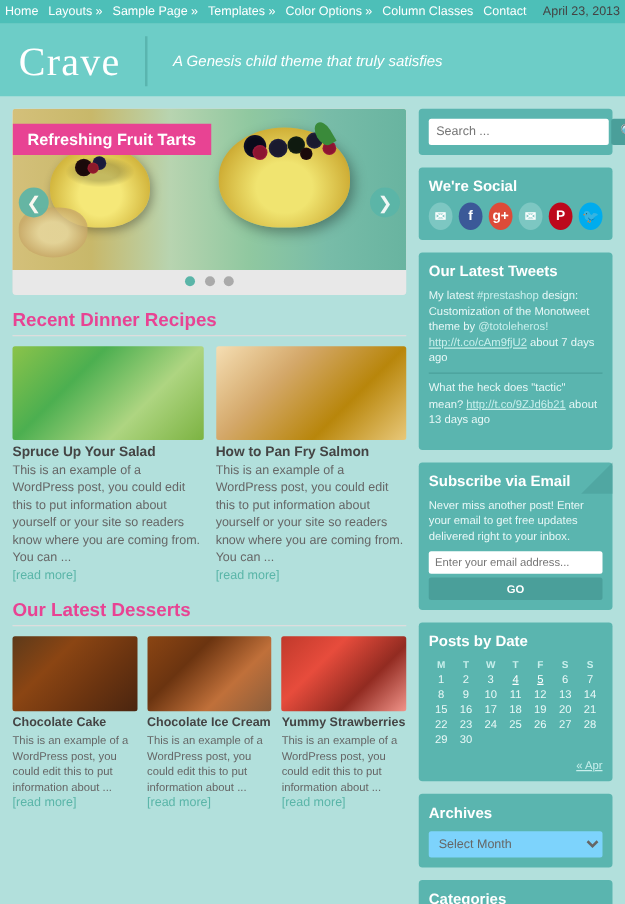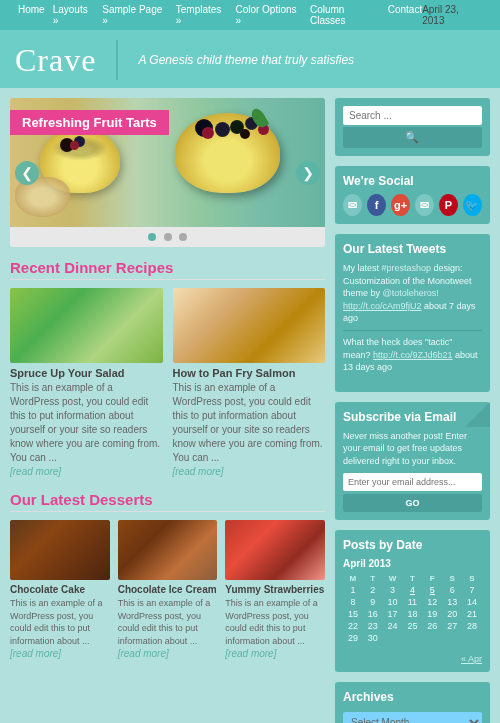--- a/index.html
+++ b/index.html
@@ -1,19 +1,19 @@
 <!DOCTYPE html>
 <html><head>
   <meta charset="utf-8">
   <style>
     * { box-sizing: border-box; margin: 0; padding: 0; }
     body { font-family: Arial, sans-serif; background: #b2e0dc; width: 500px; font-size: 11px; color: #444; }
 
     
-    .top-nav { background: #4dbfb8; display: flex; justify-content: space-between; align-items: center; padding: 4px 18px; font-size: 10px; }
+    .top-nav { background: #4dbfb8; display: flex; justify-content: space-between; align-items: center; padding: 4px 4px; font-size: 10px; }
     .top-nav-links { display: flex; gap: 8px; }
     .top-nav-links a { color: #fff; text-decoration: none; font-size: 10px; }
 
     
     .site-header { background: #6dcdc7; padding: 10px 15px 8px; display: flex; align-items: center; gap: 15px; }
     .site-title { font-size: 32px; color: #fff; font-weight: normal; font-family: Georgia, serif; letter-spacing: 1px; }
     .site-divider { width: 2px; height: 40px; background: #5ab5af; margin: 0 5px; }
     .site-tagline { color: #fff; font-size: 12px; font-style: italic; text-align: center; }
 
     
@@ -36,35 +36,35 @@
     .section-title { color: #e84393; font-size: 15px; font-weight: bold; margin-bottom: 8px; padding-bottom: 3px; border-bottom: 1px solid #ddd; }
 
     
     .recipe-grid { display: grid; grid-template-columns: 1fr 1fr; gap: 10px; margin-bottom: 14px; }
     .recipe-card img, .recipe-card .recipe-img { width: 100%; height: 75px; object-fit: cover; border-radius: 2px; }
     .recipe-img { border-radius: 2px; }
     .recipe-img-salad { background: linear-gradient(135deg, #8bc34a, #4caf50, #aed581, #7cb342); }
     .recipe-img-salmon { background: linear-gradient(135deg, #f5deb3, #d4a86a, #b8860b, #e8c87a); }
     .recipe-card-title { font-weight: bold; color: #444; font-size: 11px; margin: 4px 0 2px; }
     .recipe-card-text { font-size: 10px; color: #666; line-height: 1.4; }
-    .read-more { color: #5ab5a8; font-size: 10px; text-decoration: none; font-style: italic; }
+    .read-more { color: #5ab5a8; font-size: 10px; text-decoration: none; }
 
     
     .desserts-grid { display: grid; grid-template-columns: 1fr 1fr 1fr; gap: 8px; margin-bottom: 14px; }
     .dessert-img { width: 100%; height: 60px; border-radius: 2px; }
     .dessert-img-cake { background: linear-gradient(135deg, #5d3a1a, #8b4513, #6b3410, #4a2510); }
     .dessert-img-icecream { background: linear-gradient(135deg, #8b4513, #6b3410, #c0703a, #8b5e3c); }
     .dessert-img-strawberries { background: linear-gradient(135deg, #c0392b, #e74c3c, #922b21, #f1948a); }
     .dessert-card-title { font-weight: bold; color: #444; font-size: 10px; margin: 4px 0 2px; }
     .dessert-card-text { font-size: 9px; color: #666; line-height: 1.4; }
 
     
     .sidebar-widget { background: #5ab5af; border-radius: 3px; padding: 8px; margin-bottom: 10px; }
     .widget-title { color: #fff; font-size: 12px; font-weight: bold; margin-bottom: 6px; }
-    .search-box { display: flex; gap: 2px; flex-direction: column; }
+    .search-box { display: flex; gap: 2px; }
     .search-input { flex: 1; padding: 4px 6px; border: none; border-radius: 2px; font-size: 10px; background: #fff; color: #999; }
     .search-btn { background: #4a9f9a; border: none; color: #fff; padding: 4px 7px; border-radius: 2px; cursor: pointer; font-size: 11px; }
 
     .social-icons { display: flex; gap: 5px; margin-top: 4px; }
     .social-icon { width: 22px; height: 22px; border-radius: 50%; display: flex; align-items: center; justify-content: center; font-size: 11px; color: #fff; cursor: pointer; font-weight: bold; }
     .si-email { background: #7dc7c2; }
     .si-fb { background: #3b5998; }
     .si-pin { background: #bd081c; }
     .si-bird { background: #00aced; }
 
@@ -251,23 +251,20 @@
       <div class="widget-title">Subscribe via Email</div>
       <div class="subscribe-text">Never miss another post! Enter your email to get free updates delivered right to your inbox.</div>
       <div class="subscribe-form">
         <input class="email-input" type="email" placeholder="Enter your email address..." style="">
         <button class="go-btn">GO</button>
       </div>
     </div>
 
     <div class="sidebar-widget">
       <div class="widget-title">Posts by Date</div>
-      <div class="calendar-header">
-        <span class="cal-title">April 2013</span>
-      </div>
       <table class="calendar-table">
         <thead>
           <tr>
             <th>M</th>
             <th>T</th>
             <th>W</th>
             <th>T</th>
             <th>F</th>
             <th>S</th>
             <th>S</th>

